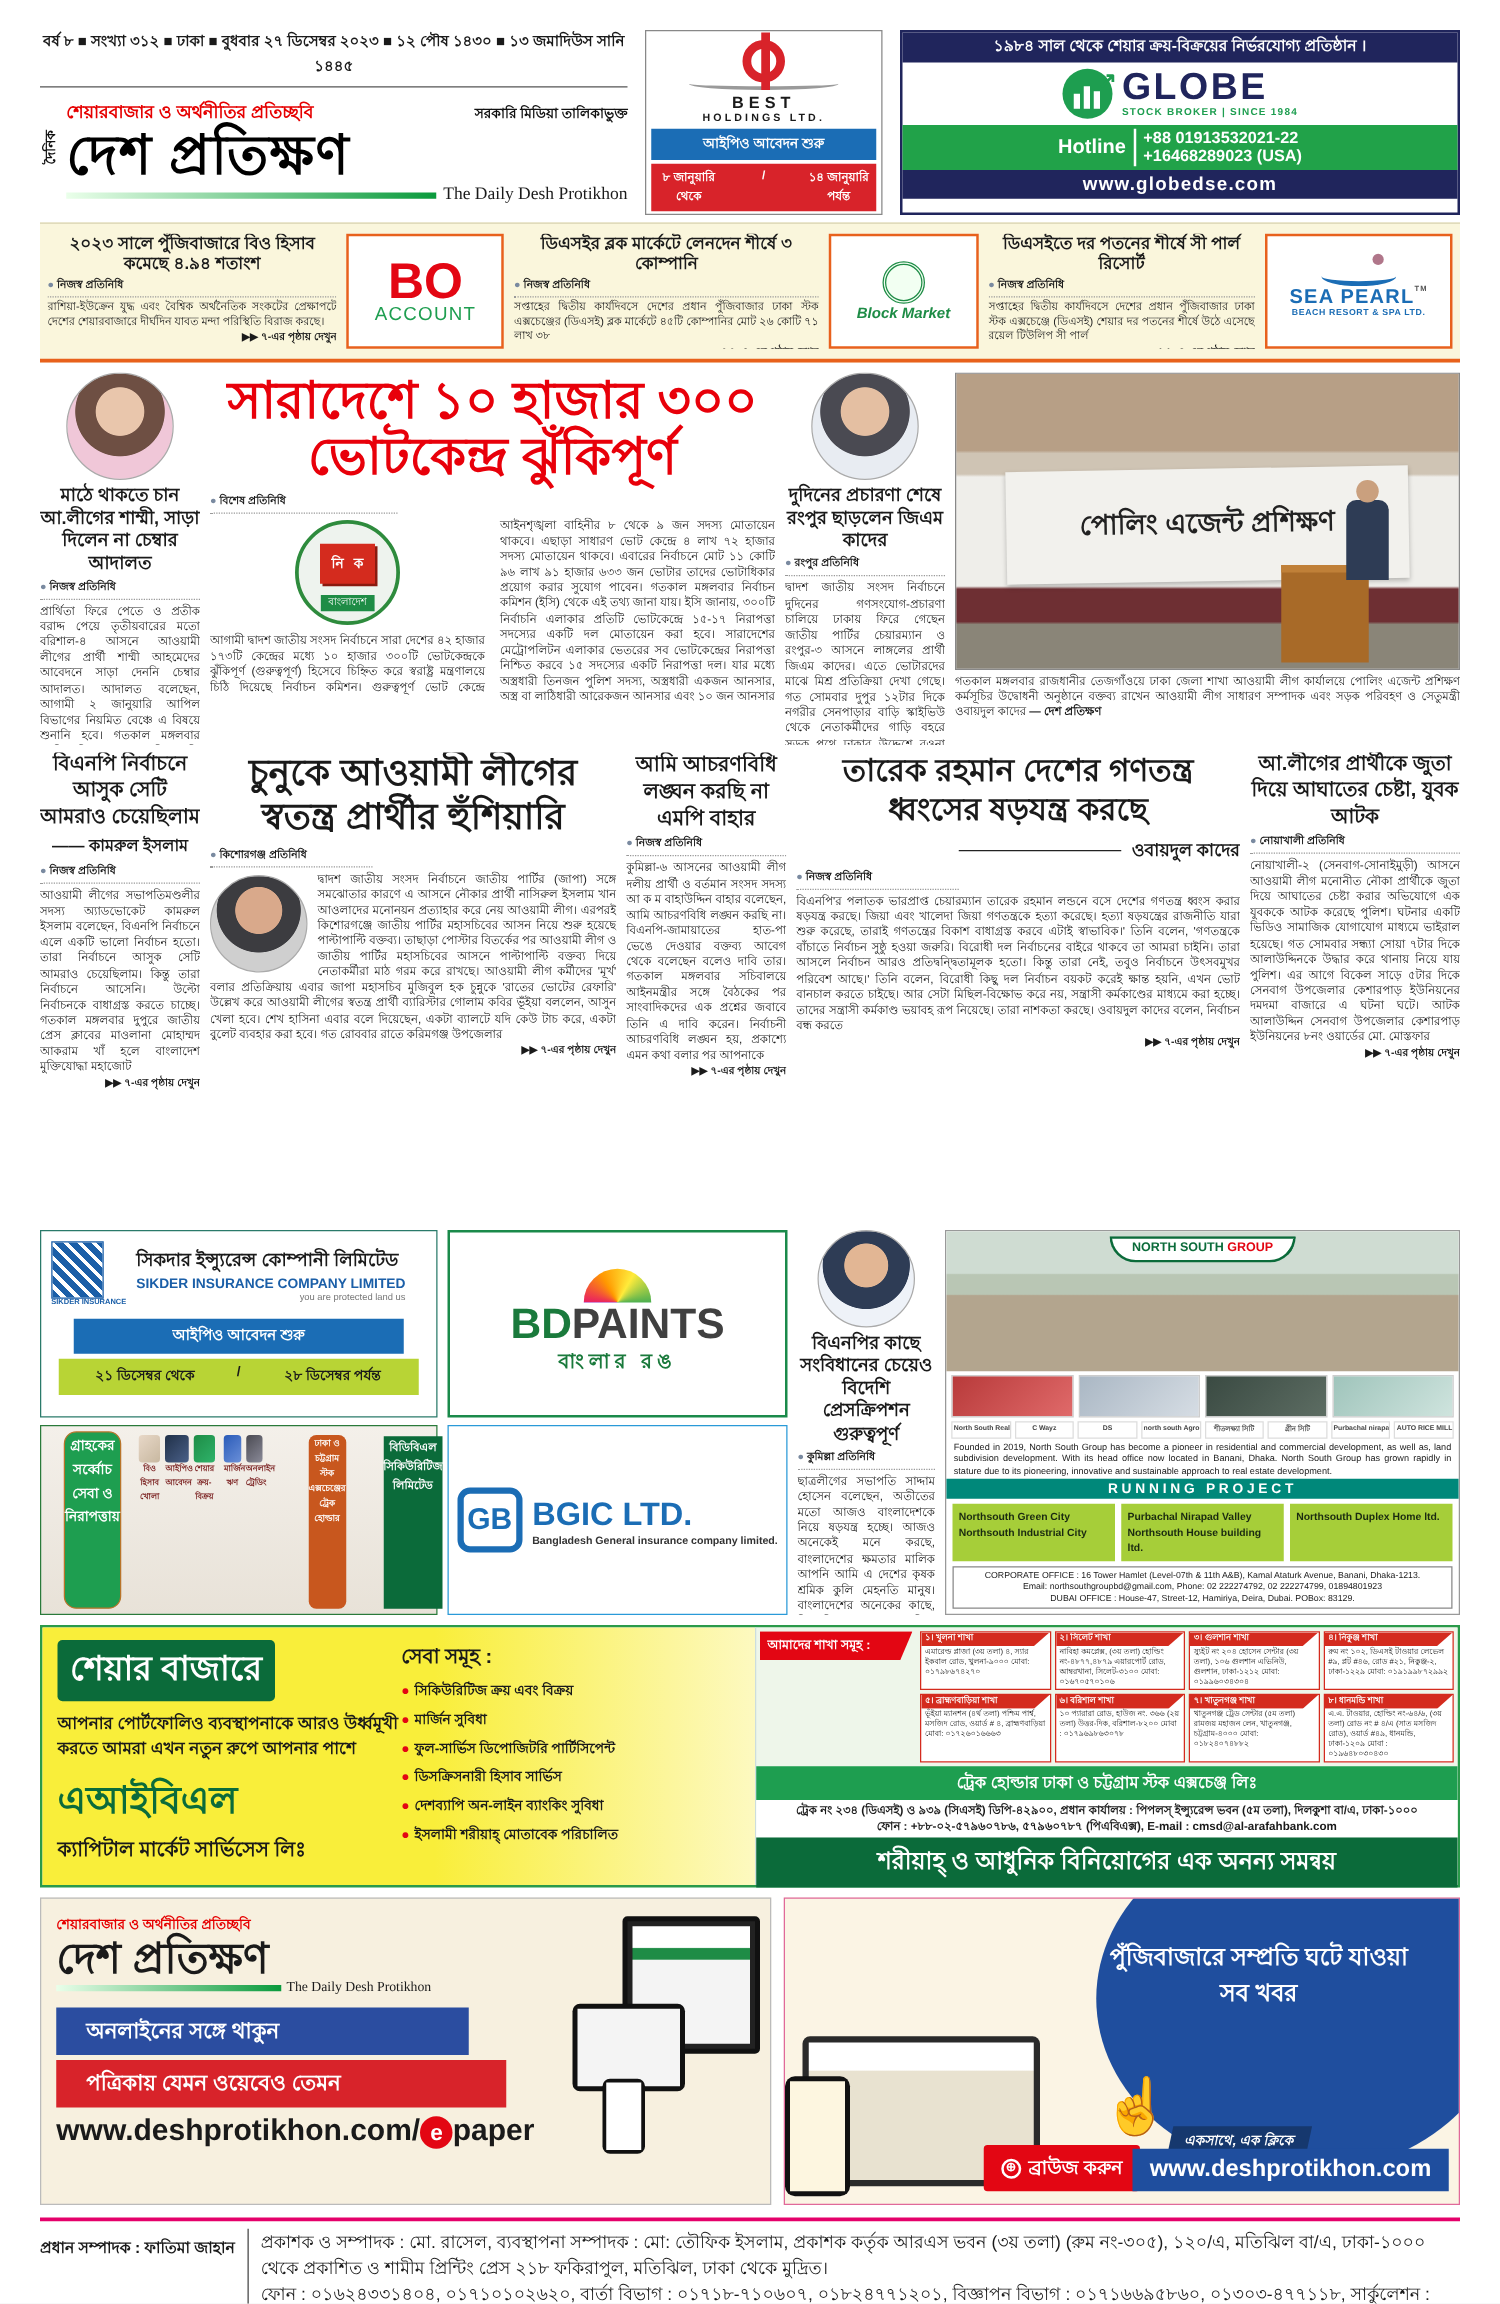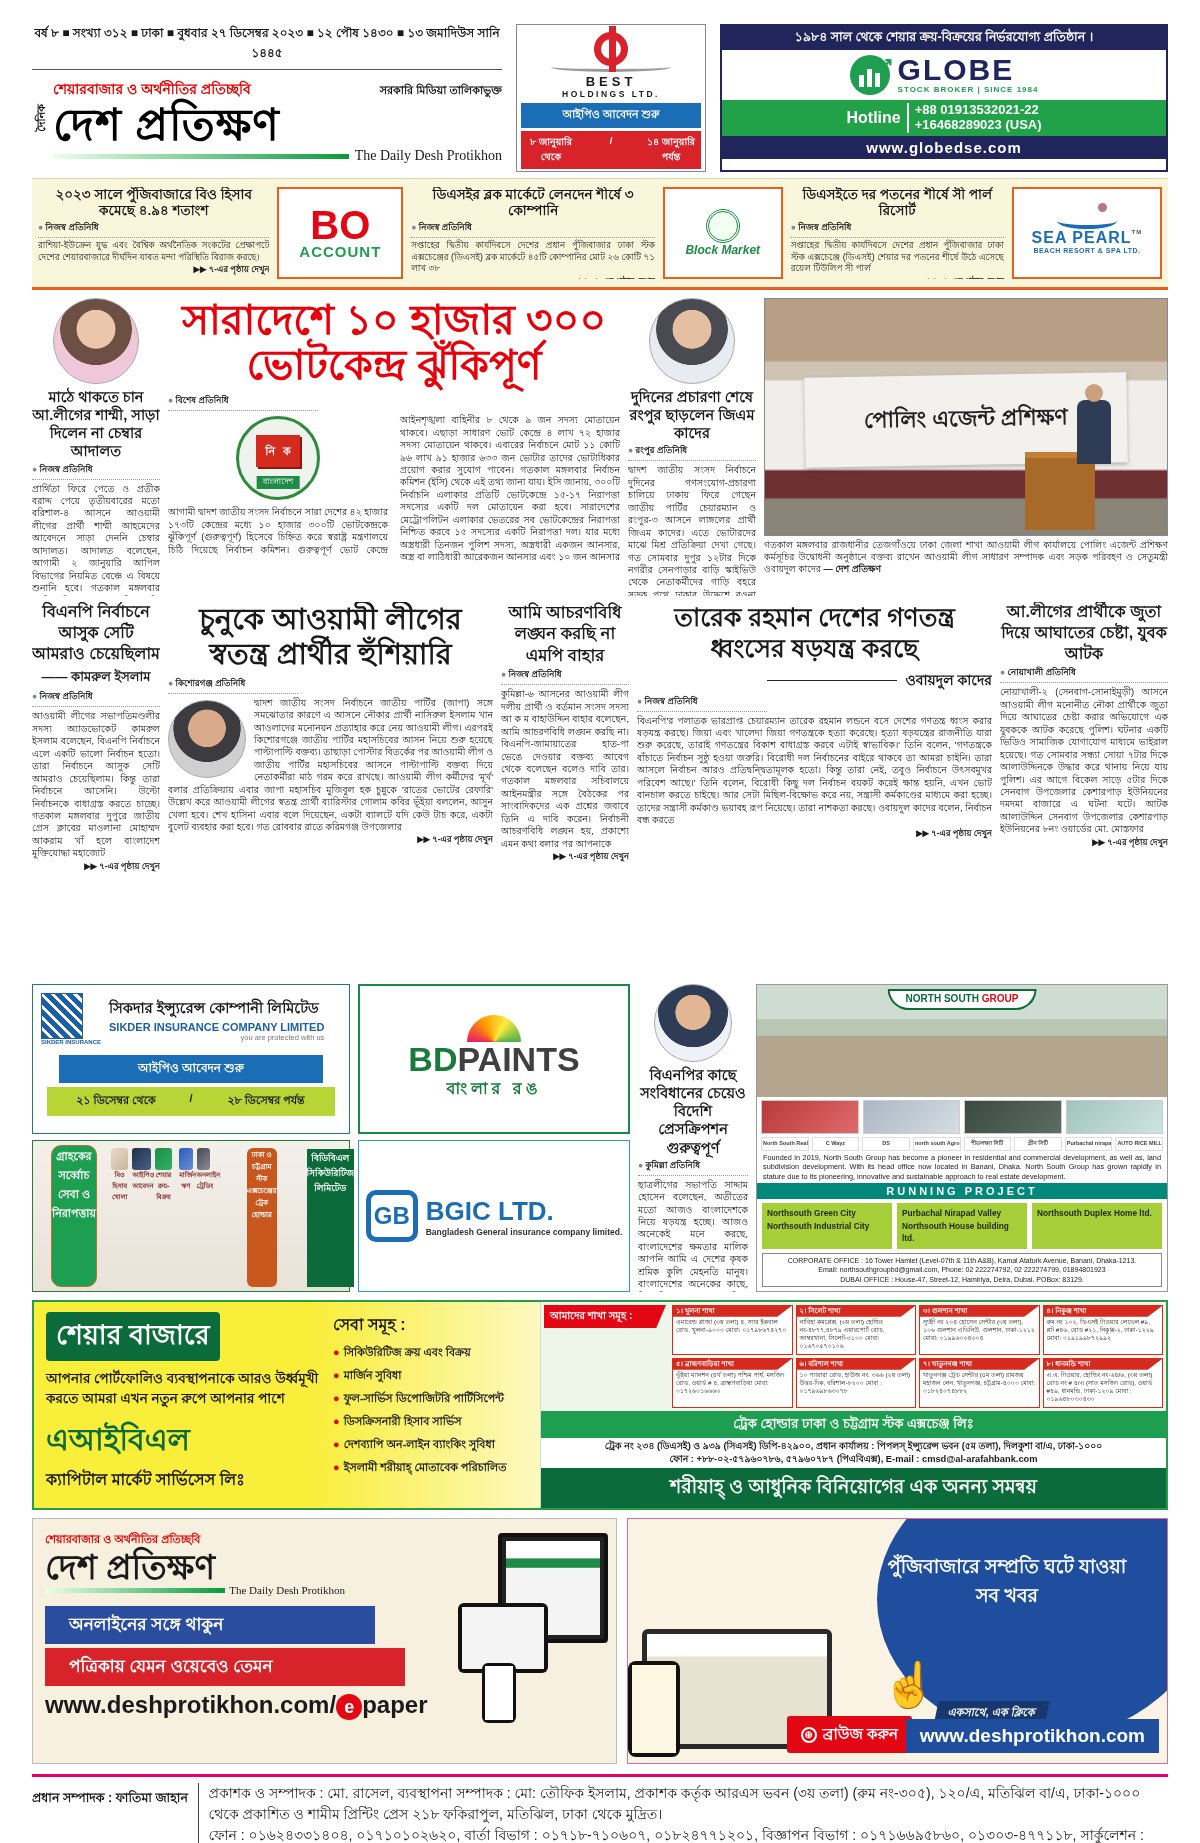--- a/index.html
+++ b/index.html
@@ -48,21 +48,21 @@
   
   .strip { margin-top:6px; background:#faf6dc; border-top:1px solid #d8d2b0; border-bottom:3px solid #e8611c; display:flex; gap:8px; padding:8px 6px; height:112px; }
   .s-art { overflow:hidden; }
   .s-t { font-size:13.5px; font-weight:800; text-align:center; line-height:1.2; }
   .byline { font-size:8.6px; font-weight:bold; margin-top:2px; border-bottom:1px dotted #999; padding-bottom:2px; }
   .byline b { color:#7a8aa0; }
   .s-b { font-size:8.8px; text-align:justify; margin-top:2px; line-height:1.3; }
   .more { font-size:8.4px; font-weight:bold; text-align:right; }
   .s-img { background:#fff; border:2.5px solid #e8611c; display:flex; flex-direction:column; align-items:center; justify-content:center; }
   .bo1 { color:#e30613; font-size:40px; font-weight:900; line-height:0.9; }
-  .bo2 { color:#1e9e50; font-size:15px; font-weight:700; letter-spacing:1px; }
+  .bo2 { color:#1e9e50; font-size:15px; font-weight:400; letter-spacing:1px; }
   .bm-circle { width:34px; height:34px; border-radius:50%; border:3px double #1e8c46; background:#f2fff2; }
   .bm-label { color:#1e8c46; font-size:12px; font-weight:bold; font-style:italic; }
   .pearl-sw { width:60px; height:16px; border-bottom:4px solid #1b6db5; border-radius:50%; position:relative; }
   .pearl-dot { position:absolute; top:-10px; right:10px; width:9px; height:9px; border-radius:50%; background:#b0768a; }
   .pearl-name { color:#1b6db5; font-size:16px; font-weight:900; letter-spacing:1px; }
   .pearl-sub { color:#1b6db5; font-size:7px; font-weight:bold; letter-spacing:0.5px; }
   .pearl-tm { font-size:6px; color:#555; vertical-align:top; }
 
   
   .lead { margin-top:8px; display:grid; grid-template-columns:128px 452px 128px 1fr; gap:8px; height:298px; }
@@ -141,21 +141,21 @@
   .nsg-logos { display:flex; gap:3px; padding:0 4px; }
   .nsg-logos span { flex:1; font-size:5.5px; font-weight:bold; color:#444; border:1px solid #ddd; text-align:center; padding:2px 1px; overflow:hidden; white-space:nowrap; }
   .nsg-about { font-size:7.3px; text-align:justify; line-height:1.3; padding:2px 6px; }
   .nsg-run { background:#00887a; color:#fff; text-align:center; font-size:11px; font-weight:900; letter-spacing:3px; padding:2px 0; }
   .nsg-projects { display:flex; gap:5px; padding:4px 5px; }
   .nsg-proj { flex:1; background:#a6ce39; font-size:8.3px; font-weight:900; color:#1a2a10; padding:4px 5px; line-height:1.5; }
   .nsg-office { border:1px solid #888; margin:0 5px 4px; font-size:7px; text-align:center; line-height:1.35; padding:2px; }
 
   
   .aibl { margin-top:8px; border:2px solid #2a9a4a; height:210px; display:flex; }
-  .aibl-left { width:506px; background:linear-gradient(90deg,#f9ee3a 0 55%, #fdf9c0); padding:10px 12px; display:flex; gap:12px; }
+  .aibl-left { width:570px; background:linear-gradient(90deg,#f9ee3a 0 55%, #fdf9c0); padding:10px 12px; display:flex; }
   .aibl-brandcol { width:275px; }
   .aibl-head { display:inline-block; background:#0b6b3a; color:#fff; font-size:27px; font-weight:900; padding:2px 10px; border-radius:4px; }
   .aibl-para { font-size:13.5px; font-weight:800; margin-top:8px; line-height:1.45; }
   .aibl-brand { color:#0b6b3a; font-size:30px; font-weight:900; margin-top:8px; }
   .aibl-brand-sub { font-size:16px; font-weight:900; }
   .aibl-services { flex:1; }
   .svc-title { font-size:16px; font-weight:900; margin-bottom:5px; }
   .svc { font-size:11px; font-weight:800; margin-top:4px; }
   .svc i { color:#e30613; font-style:normal; margin-right:4px; }
   .aibl-right { flex:1; display:flex; flex-direction:column; background:#eef6ea; border-left:1px solid #cdd; }
@@ -411,21 +411,21 @@
     <div class="stack">
       <div class="sikder">
         <div class="sik-top">
           <div>
             <div class="sik-logo"></div>
             <div class="sik-logo-t">SIKDER INSURANCE</div>
           </div>
           <div>
             <div class="sik-bn">সিকদার ইন্স্যুরেন্স কোম্পানী লিমিটেড</div>
             <div class="sik-en">SIKDER INSURANCE COMPANY LIMITED</div>
-            <div class="sik-tag">you are protected with us</div>
+            <div class="sik-tag">you are protected land us</div>
           </div>
         </div>
         <div class="sik-ipo">আইপিও আবেদন শুরু</div>
         <div class="sik-dates">
           <span>২১ ডিসেম্বর থেকে</span>
           <span style="flex:0 0 12px">/</span>
           <span>২৮ ডিসেম্বর পর্যন্ত</span>
         </div>
       </div>
       <div class="grahok">

